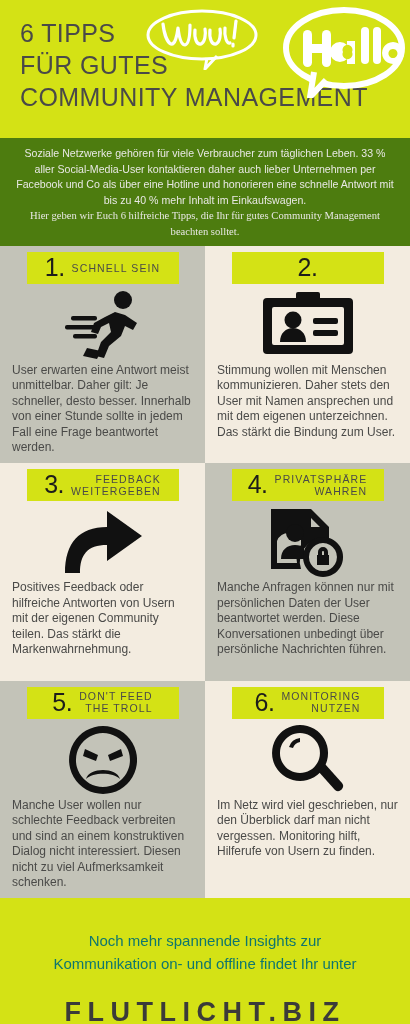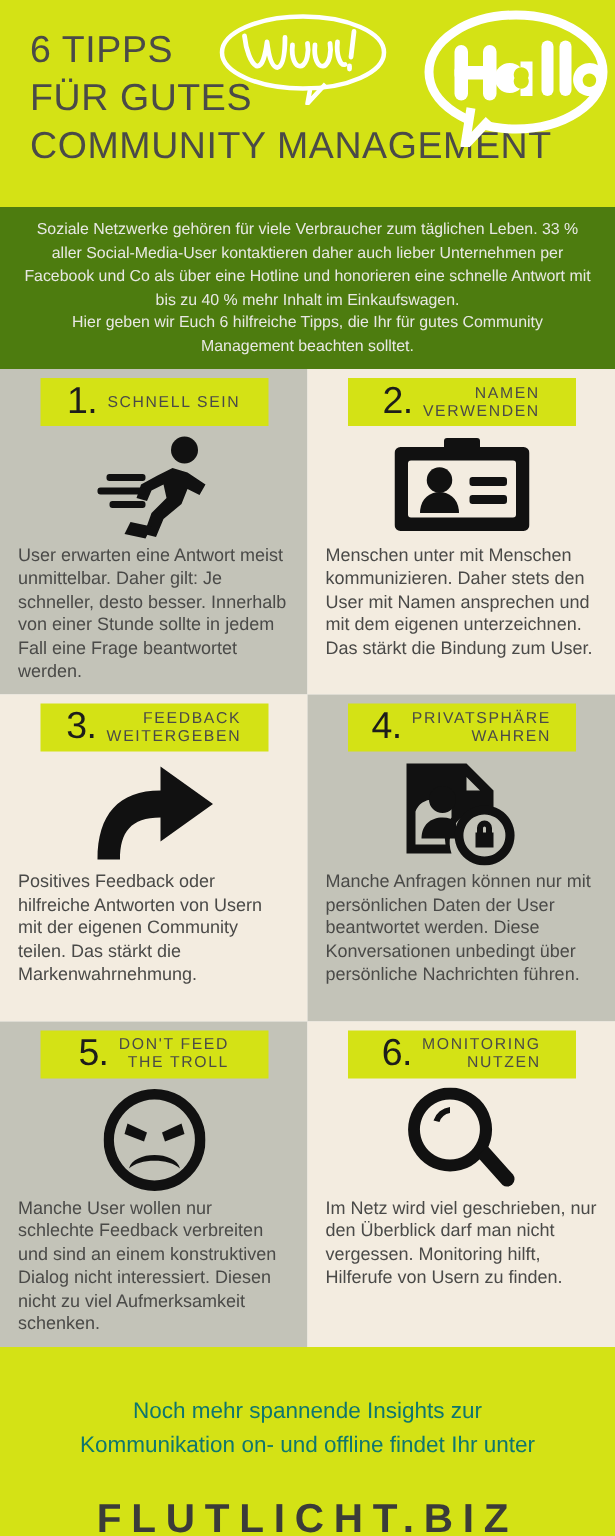--- a/index.html
+++ b/index.html
@@ -70,21 +70,21 @@
     color: #e8e8e4;
     flex: 0 0 auto;
     height: 108px;
     box-sizing: border-box;
     padding: 8px 16px 6px 16px;
     text-align: center;
     font-size: 10.6px;
     line-height: 15.6px;
   }
   .intro p { margin: 0; }
-  .intro .intro-second { margin-top: 0px; }
+  .intro .intro-second { margin-top: 0px; font-family: Liberation Serif, serif; }
 
   
   .tips {
     flex: 1 1 auto;
     display: grid;
     grid-template-columns: 1fr 1fr;
     grid-template-rows: 1fr 1fr 1fr;
   }
   .tip {
     position: relative;
@@ -235,35 +235,33 @@
           <rect x="12" y="44" width="24" height="4.6" rx="2"></rect>
           <path d="M26 58 L40 61 L36 69 L22 66 Z"></path>
         </svg>
       </div>
       <div class="tip-text">User erwarten eine Antwort meist unmittelbar. Daher gilt: Je schneller, desto besser. Innerhalb von einer Stunde sollte in jedem Fall eine Frage beantwortet werden.</div>
     </div>
 
     <div class="tip bg-cream">
       <div class="tip-badge">
         <span class="tip-number">2.</span>
-        <span class="tip-title">NAMEN
-VERWENDEN</span>
       </div>
       <div class="tip-icon">
         <svg width="90" height="66" viewBox="0 0 90 66" xmlns="http://www.w3.org/2000/svg" fill="#111111">
           <rect x="33" y="0" width="24" height="8" rx="2"></rect>
           <path d="M4 6 h82 a4 4 0 0 1 4 4 v48 a4 4 0 0 1 -4 4 h-82 a4 4 0 0 1 -4 -4 v-48 a4 4 0 0 1 4 -4 z
                    m7 9 a2 2 0 0 0 -2 2 v34 a2 2 0 0 0 2 2 h68 a2 2 0 0 0 2 -2 v-34 a2 2 0 0 0 -2 -2 z"></path>
           <circle cx="30" cy="28" r="8.5"></circle>
           <path d="M17 50 c0 -9 6 -14 13 -14 c7 0 13 5 13 14 z"></path>
           <rect x="50" y="26" width="25" height="6" rx="2"></rect>
           <rect x="50" y="38" width="25" height="6" rx="2"></rect>
         </svg>
       </div>
-      <div class="tip-text">Menschen unter mit Menschen kommunizieren. Daher stets den User mit Namen ansprechen und mit dem eigenen unterzeichnen. Das stärkt die Bindung zum User.</div>
+      <div class="tip-text">Stimmung wollen mit Menschen kommunizieren. Daher stets den User mit Namen ansprechen und mit dem eigenen unterzeichnen. Das stärkt die Bindung zum User.</div>
     </div>
 
     <div class="tip bg-cream">
       <div class="tip-badge">
         <span class="tip-number">3.</span>
         <span class="tip-title">FEEDBACK
 WEITERGEBEN</span>
       </div>
       <div class="tip-icon">
         <svg width="80" height="66" viewBox="0 0 80 66" xmlns="http://www.w3.org/2000/svg" fill="#111111">

